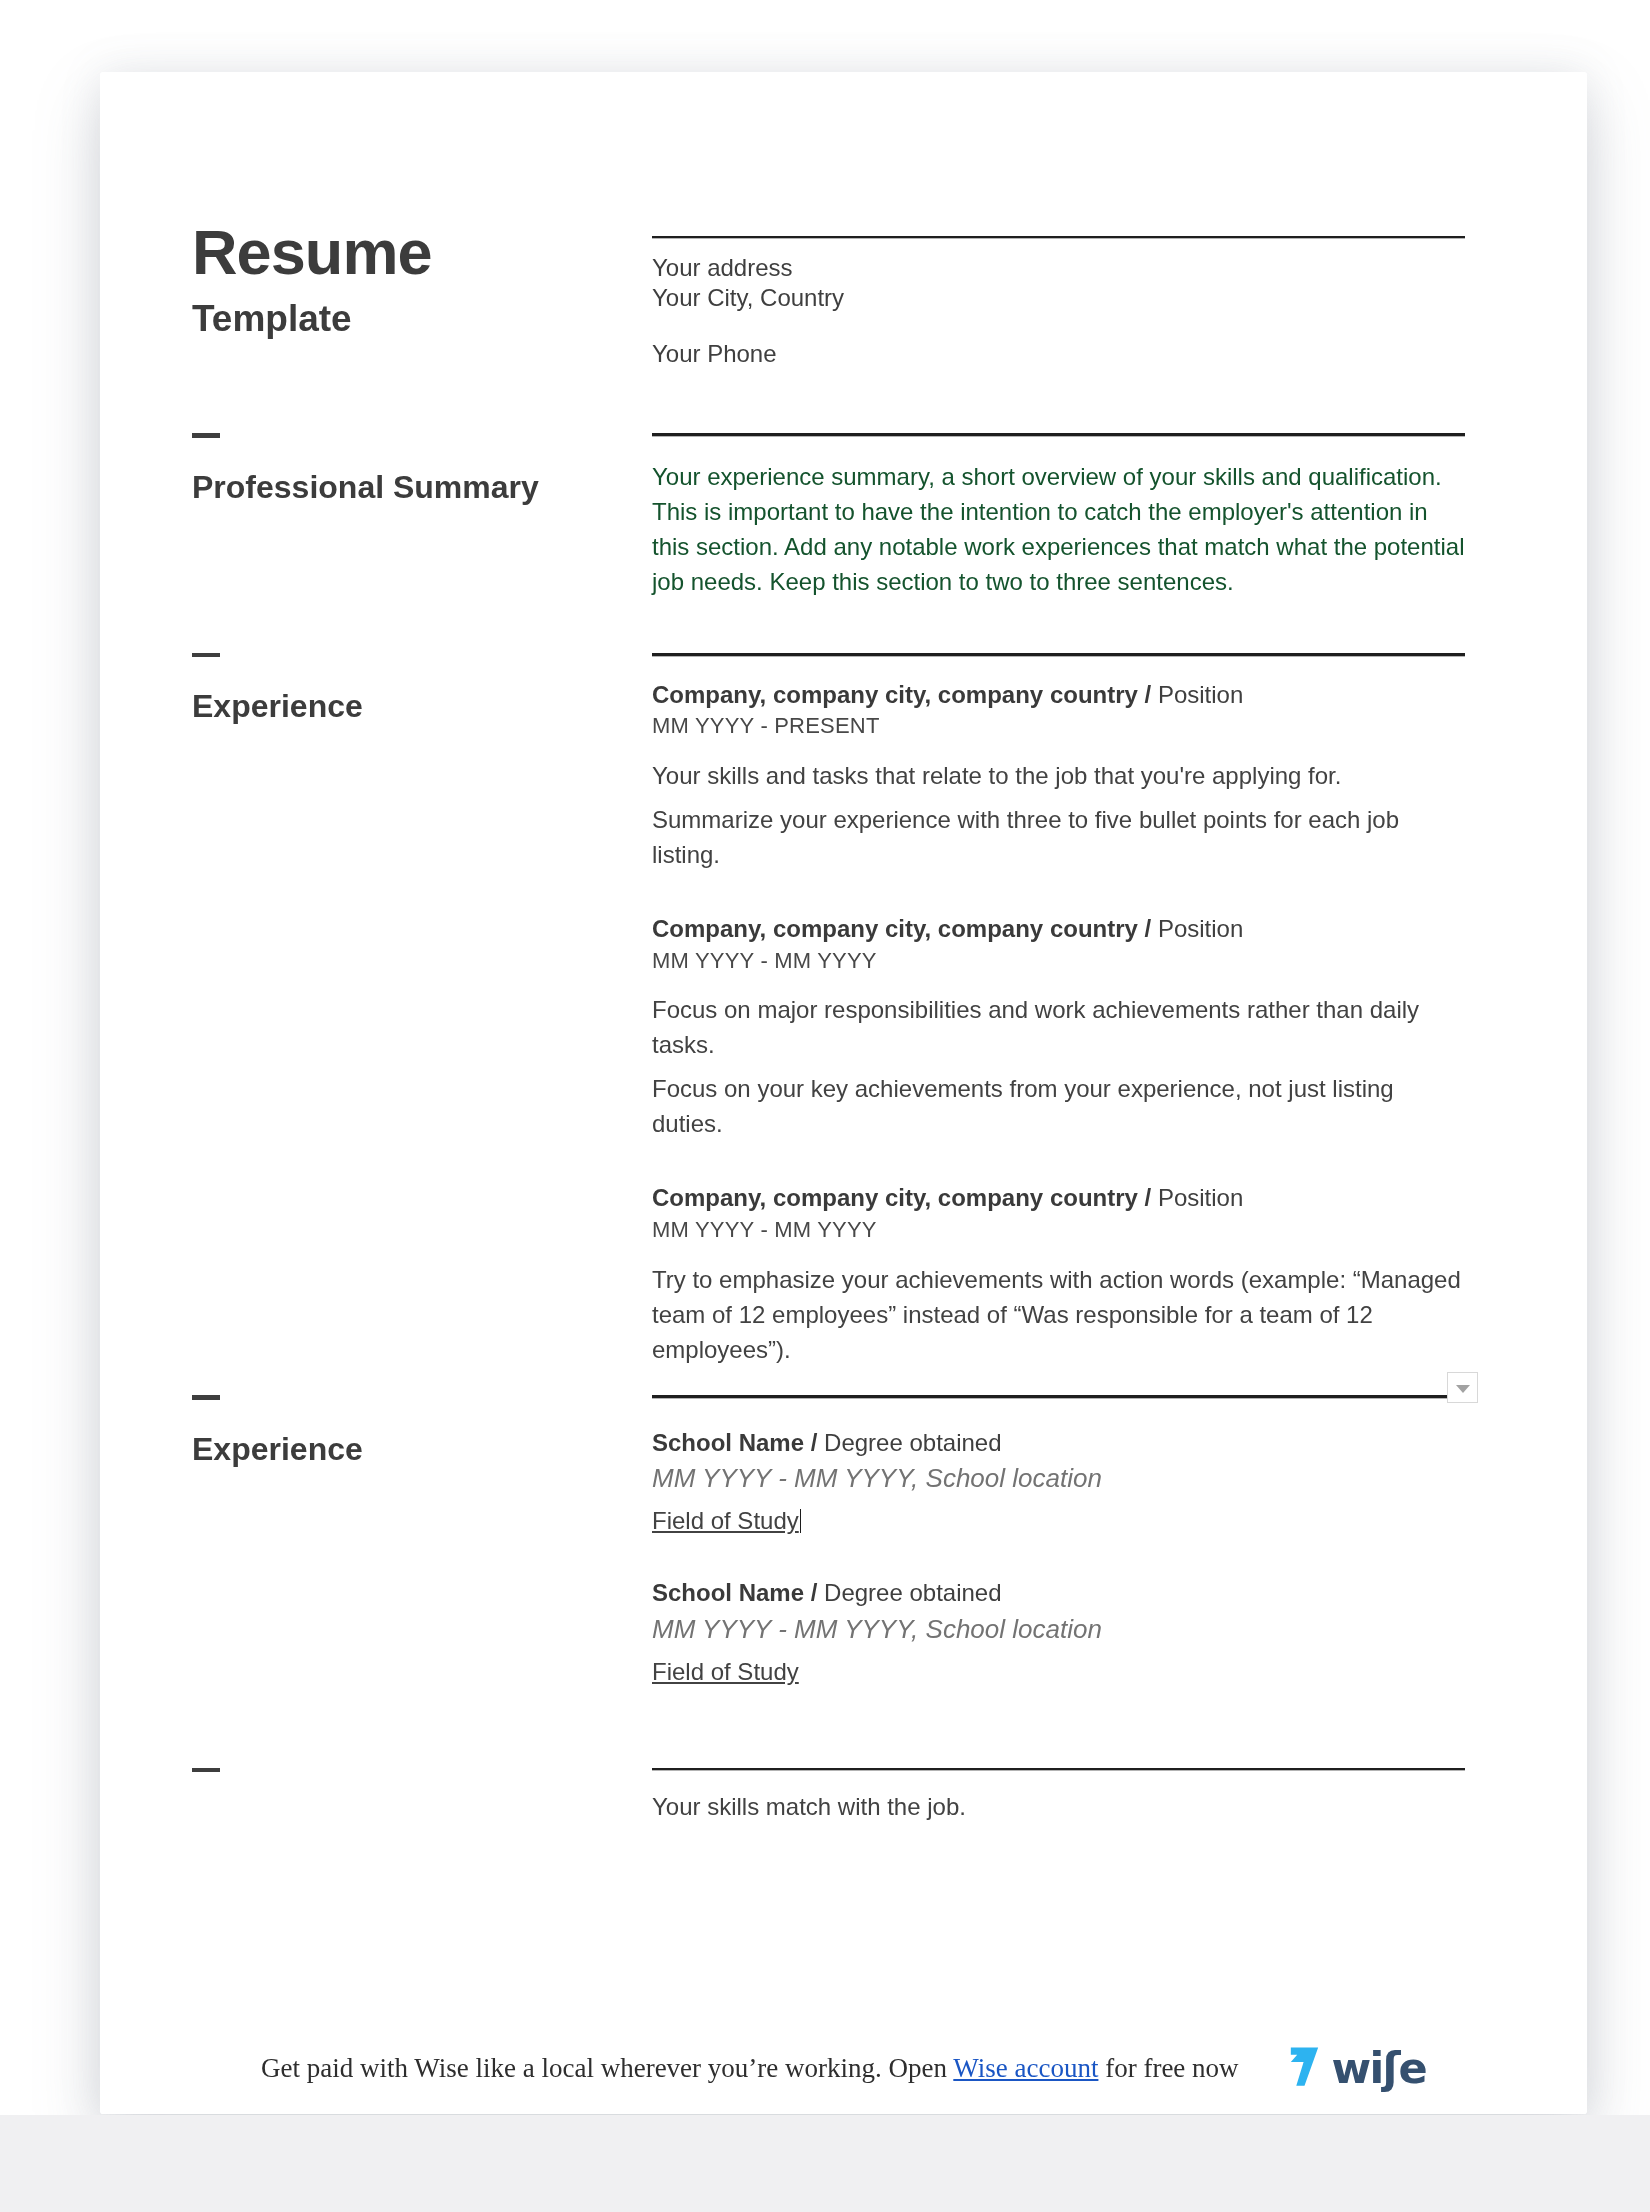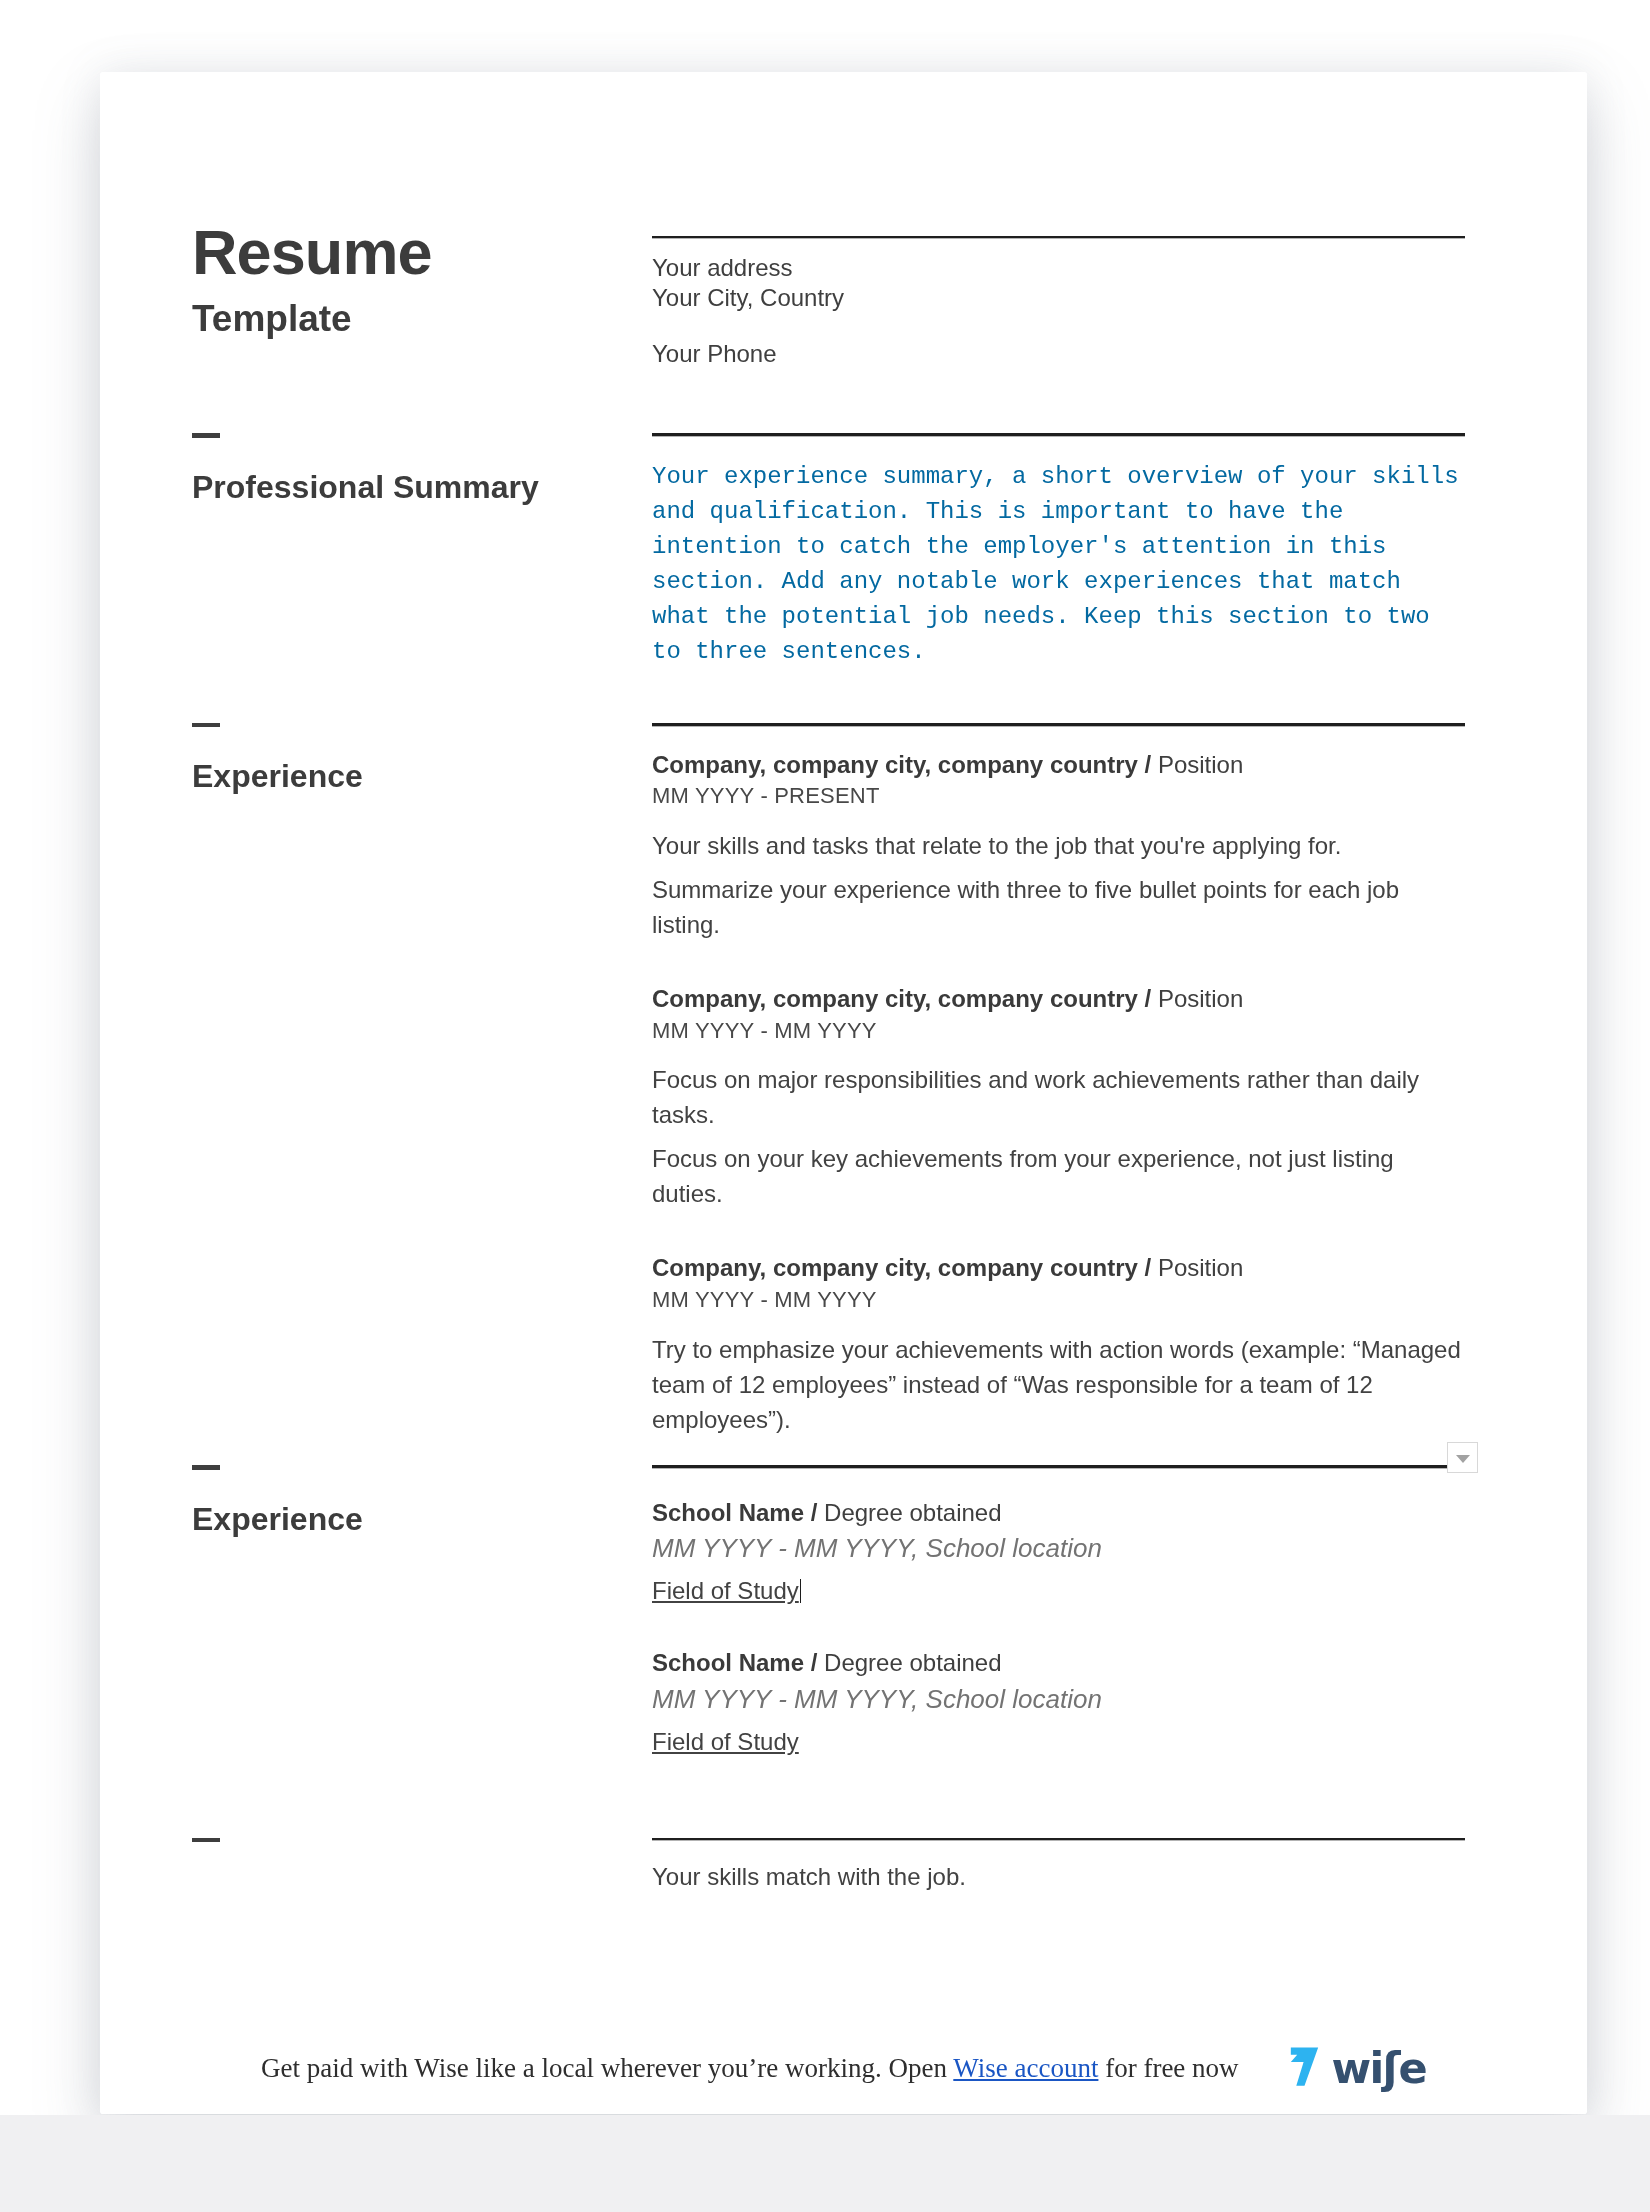--- a/index.html
+++ b/index.html
@@ -21,21 +21,21 @@
 
   .divider { height:3.7px; background:#1f1f1f; border-bottom:1.8px solid #b3b3b3; }
   .right-col .divider { margin-top:12px; }
   .dash { width:28px; height:4.6px; background:#3e3e3e; }
 
   .section-heading { font-size:32px; font-weight:700; color:#3c3c3c; margin-top:31px; }
 
   .contact { font-size:24px; color:#3f3f3f; line-height:30px; margin-top:14px; }
   .contact .group + .group { margin-top:26px; }
 
-  .placeholder-text { font-size:24px; line-height:35px; color:#0369a1; margin-top:22px;font-family:Liberation Mono, monospace; }
+  .placeholder-text { font-size:24px; line-height:35px; color:#14532d; margin-top:22px; }
 
   .job-title, .edu-title { font-size:24px; color:#3f3f3f; line-height:31px; margin-top:22px; }
   .job-title b, .edu-title b { font-weight:700; color:#3a3a3a; }
   .dates { font-size:22px; color:#484848; margin-top:3.7px; letter-spacing:0.2px; }
   .body-p { font-size:24px; line-height:35px; color:#424242; margin-top:18.5px; }
   .body-p + .body-p { margin-top:9.2px; }
   .job + .job { margin-top:41px; }
   .edu { }
   .edu .edu-title { margin-top:28px; }
   .edu + .edu { margin-top:42px; }

